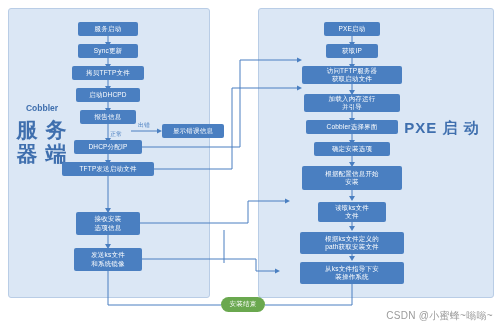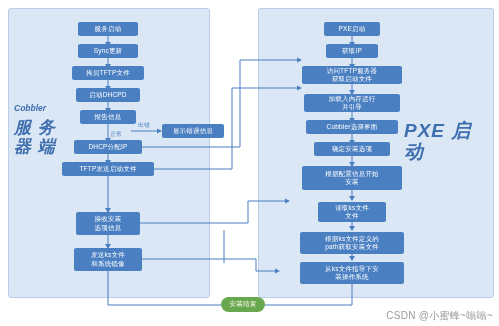--- a/index.html
+++ b/index.html
@@ -16,33 +16,33 @@
     border:1px solid #b9cde6;
     border-radius:3px;
   }
   #panel-left{left:8px;top:8px;width:200px;height:288px;}
   #panel-right{left:258px;top:8px;width:234px;height:288px;}
 
   .side-label{
     position:absolute;
     color:#3f6fae;
     font-weight:bold;
+    text-align:center;
     line-height:1.12;
     letter-spacing:1px;
-    font-style:italic;
   }
   #label-cobbler{
     left:14px;top:104px;width:56px;
     font-size:8.5px;font-weight:bold;letter-spacing:0;
   }
   #label-cobbler-cn{
-    left:14px;top:118px;width:56px;font-size:17px;
+    left:14px;top:118px;width:56px;font-size:21px;
   }
   #label-pxe{
-    left:404px;top:120px;width:76px;font-size:19px;
+    left:404px;top:120px;width:76px;font-size:15px;
   }
 
   .node{
     position:absolute;
     background:#4a7fc1;
     color:#ffffff;
     border-radius:2px;
     font-size:6.5px;
     line-height:1.25;
     display:flex;

